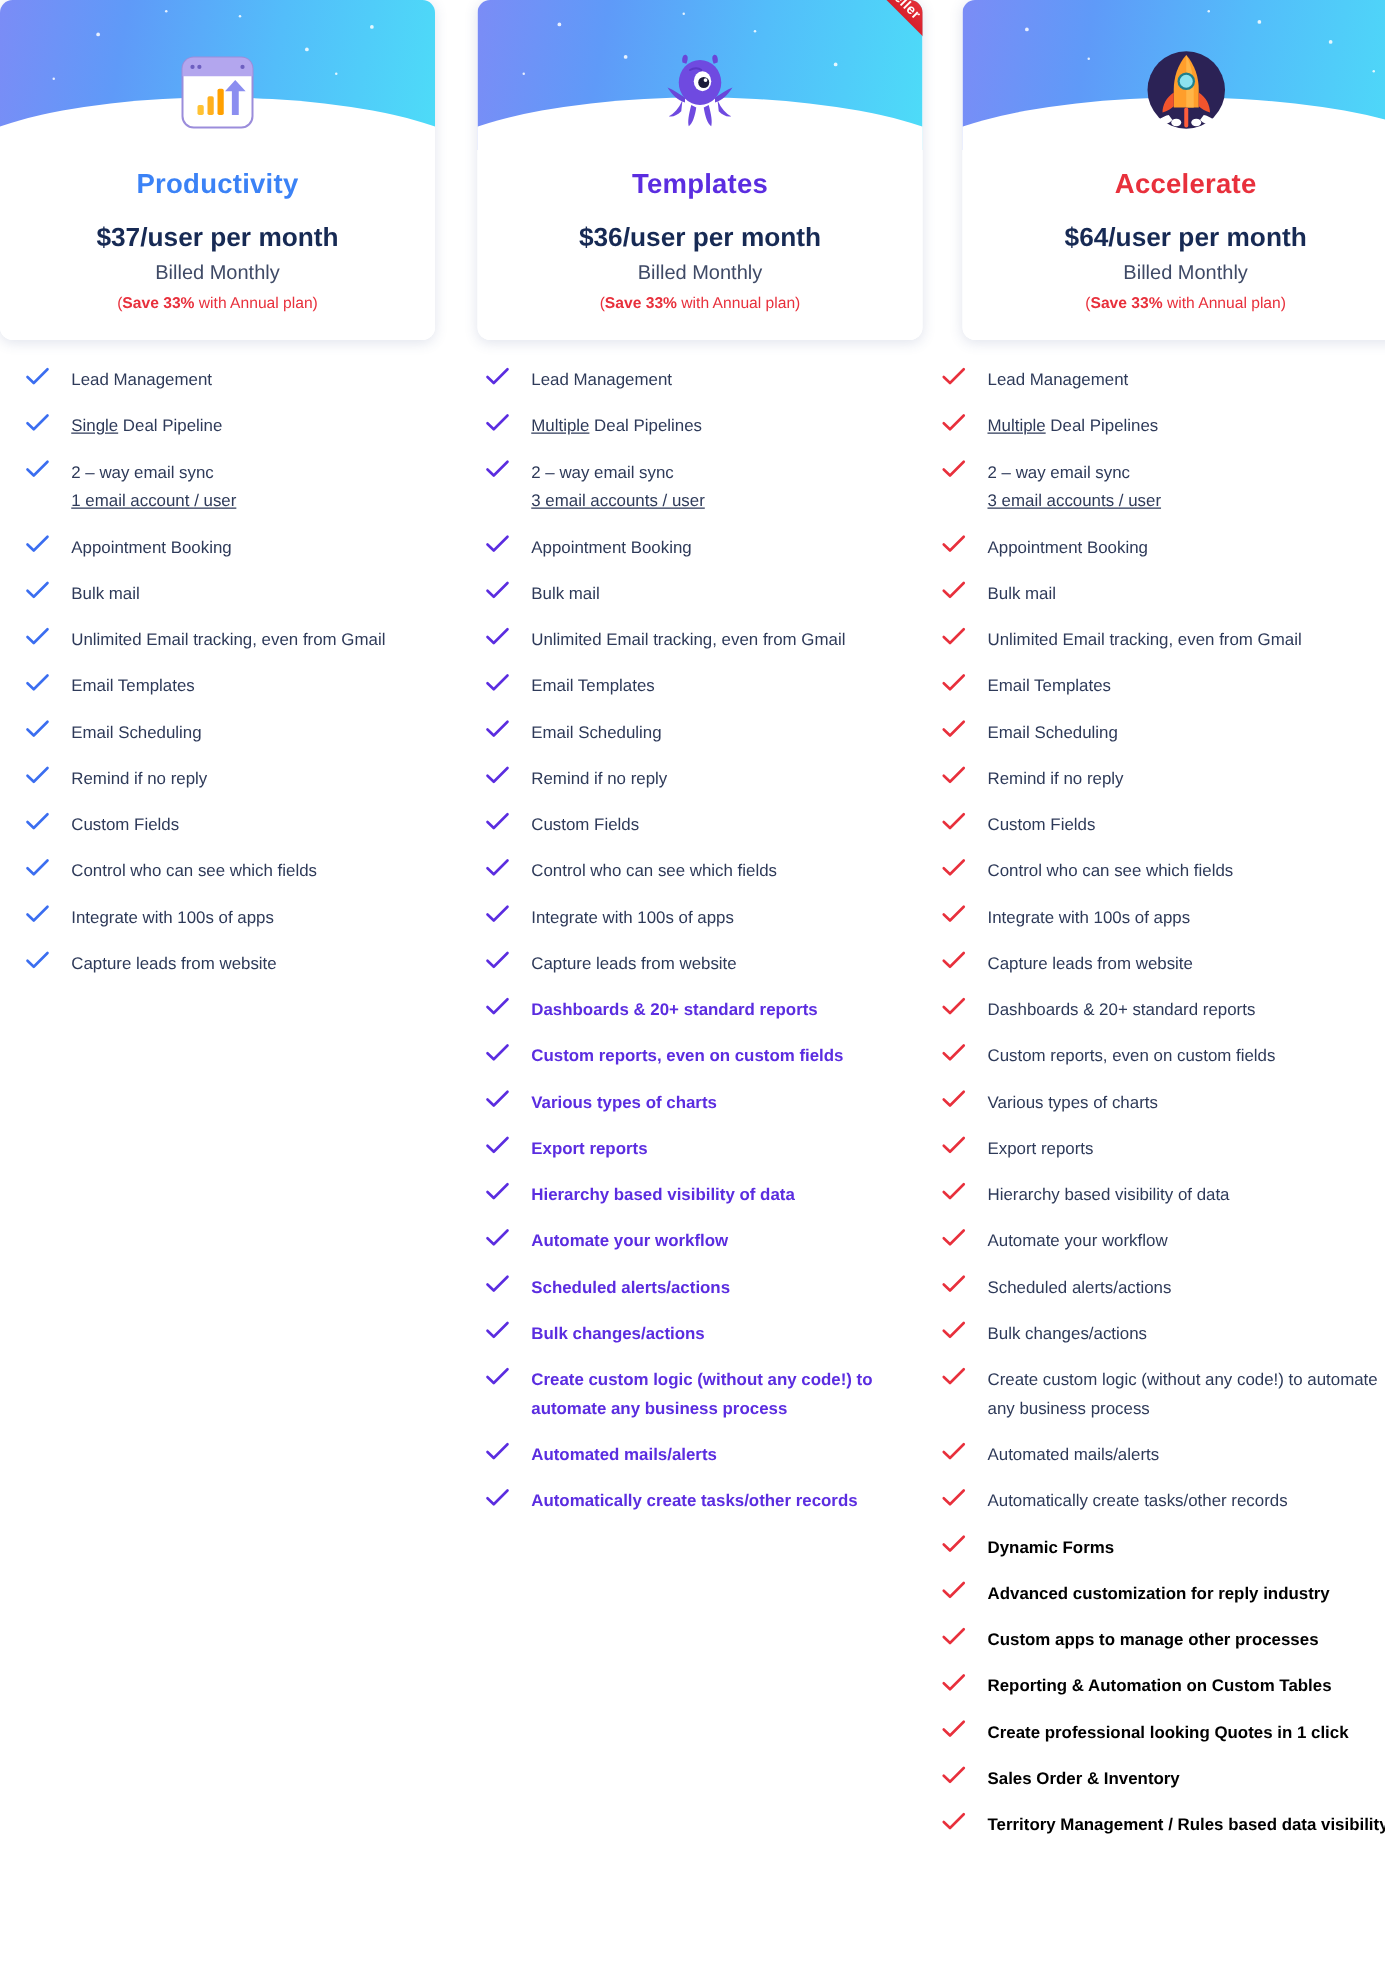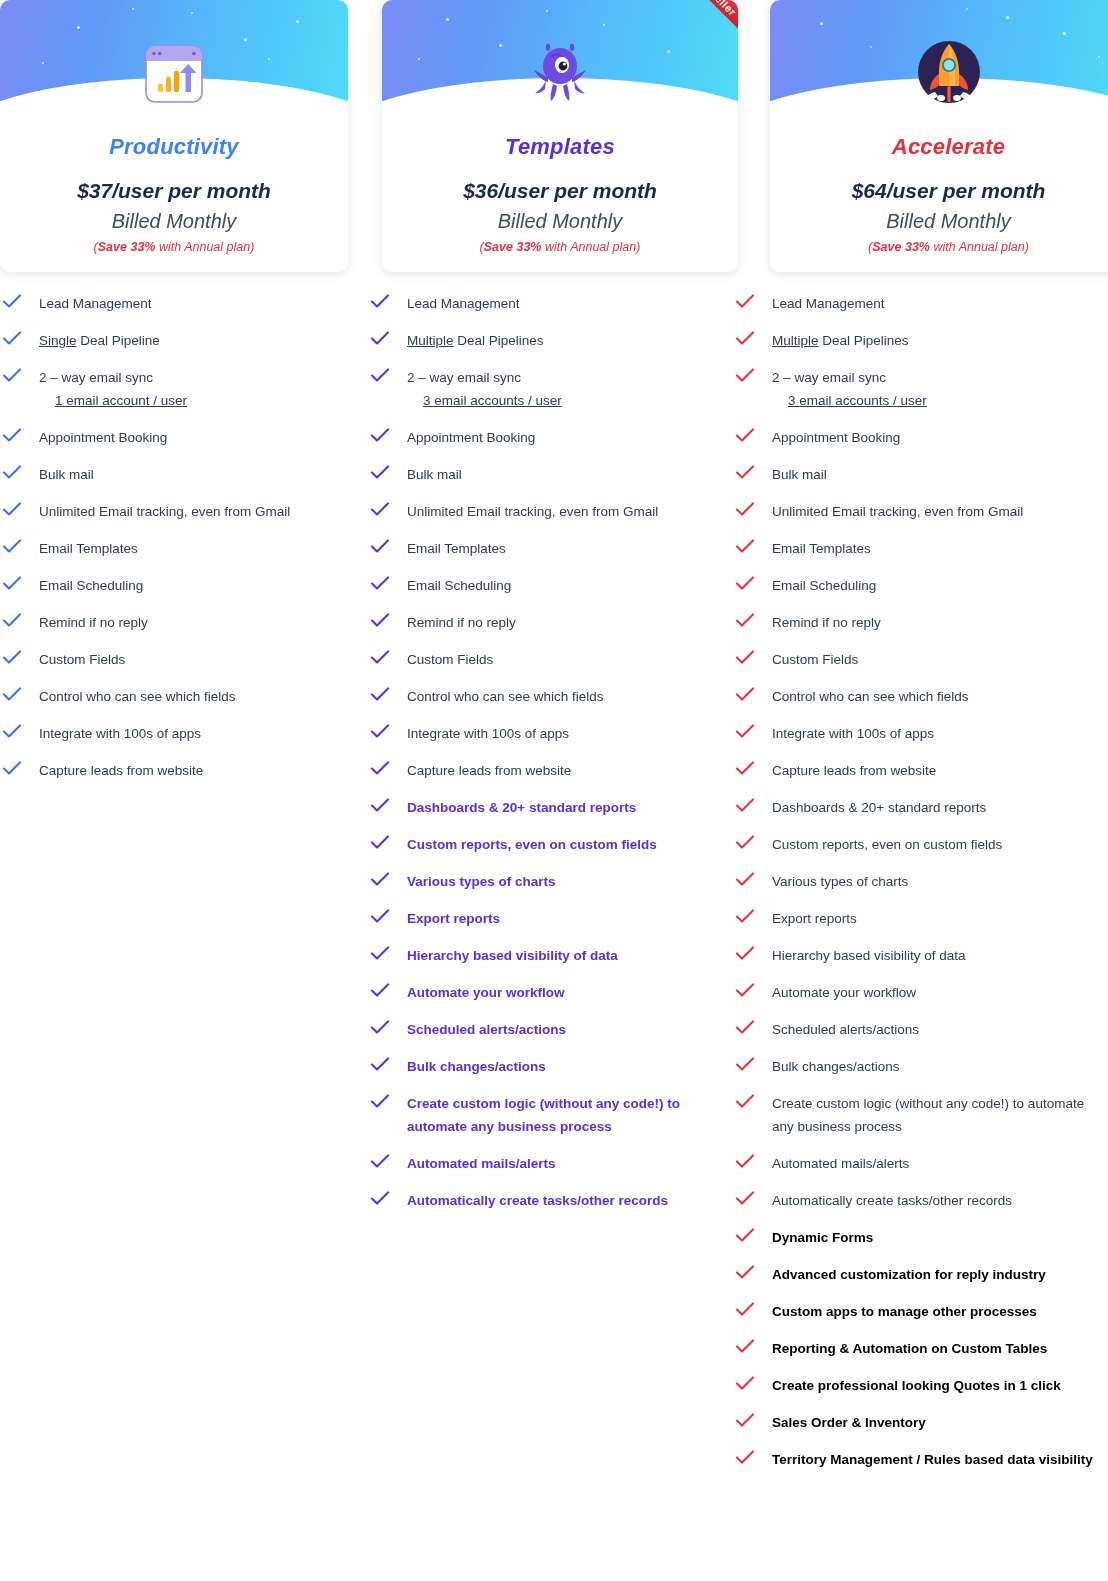--- a/index.html
+++ b/index.html
@@ -49,42 +49,41 @@
     width: 128%;
     height: 300px;
     background: #ffffff;
     border-radius: 50% 50% 0 0 / 62px 62px 0 0;
   }
   .card-inner {
     position: relative;
     z-index: 3;
     text-align: center;
     padding-top: 38px;
-    font-style: italic;
   }
   .plan-icon-wrap {
     height: 72px;
     display: flex;
     align-items: center;
     justify-content: center;
   }
   .plan-name {
     font-size: 22px;
     font-weight: bold;
     letter-spacing: .2px;
     margin-top: 24px;
   }
   .plan-price {
     font-size: 21px;
     font-weight: bold;
     color: #172a54;
     margin-top: 19px;
   }
   .plan-billed {
-    font-size: 20px;
+    font-size: 16px;
     color: #3f4a66;
     margin-top: 7px;
     text-align: center;
   }
   .plan-save {
     font-size: 12.5px;
     color: #e8303c;
     margin-top: 7px;
   }
   .plan-save b { font-weight: bold; }
@@ -107,20 +106,21 @@
   .ribbon span {
     color: #fff;
     font-size: 11px;
     font-weight: bold;
     letter-spacing: .4px;
   }
 
   .features-row {
     display: flex;
     margin-top: 20px;
+    padding-left: 18px;
   }
   .feature-col { flex: 0 0 auto; padding-top: 0; }
   .feature-col.f1 { width: 365px; padding-left: 2px; }
   .feature-col.f2 { width: 365px; padding-left: 5px; }
   .feature-col.f3 { width: 378px; padding-left: 5px; }
 
   .feat {
     display: flex;
     align-items: flex-start;
     margin-bottom: 14px;
@@ -135,21 +135,20 @@
   }
   .check svg { display: block; }
   .feat-text {
     font-size: 13.5px;
     line-height: 23px;
     color: #2e3a59;
   }
   .feat-text .sub {
     display: block;
     text-decoration: underline;
-    margin-left: 16px;
   }
   .feat-text u { text-decoration: underline; font-weight: normal; }
   .feat.hl .feat-text { font-weight: bold; }
   .f2 .feat.hl .feat-text { color: #5b2de0; }
   .f3 .feat.hl .feat-text { color: #000000; }
 </style>
 </head>
 <body>
 
 <div class="plans-row">

